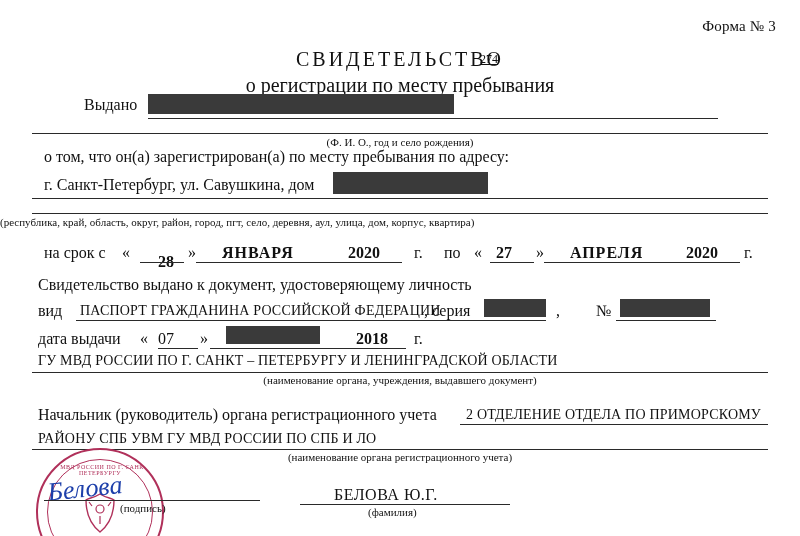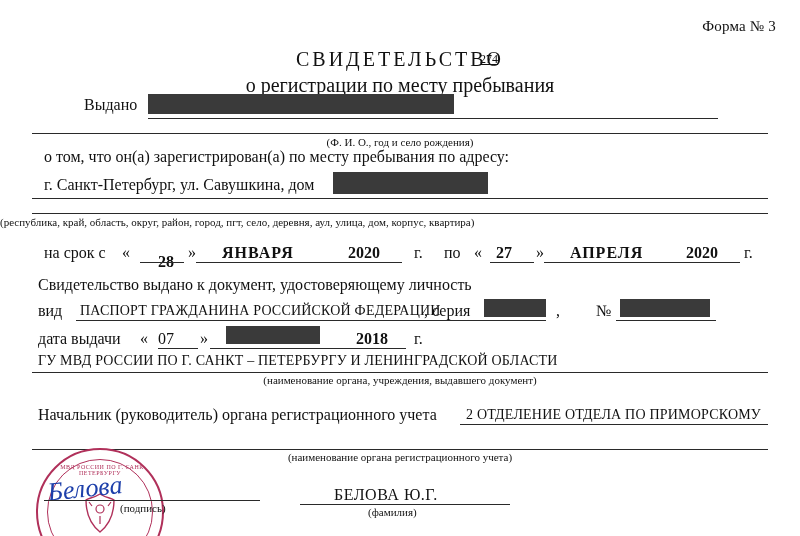--- a/index.html
+++ b/index.html
@@ -186,20 +186,21 @@
   <div class="line" style="left:158px; top:348px; width:40px;"></div>
   <div class="line" style="left:210px; top:348px; width:196px;"></div>
 
   <div class="txt" style="left:38px; top:353px; font-size:14px; letter-spacing:0.2px;">ГУ  МВД  РОССИИ  ПО  Г. САНКТ – ПЕТЕРБУРГУ  И  ЛЕНИНГРАДСКОЙ ОБЛАСТИ</div>
   <div class="line" style="left:32px; top:372px; width:736px;"></div>
   <div class="txt-sm" style="left:0; top:374px; width:800px; text-align:center;">(наименование органа, учреждения, выдавшего документ)</div>
 
   <div class="txt" style="left:38px; top:406px;">Начальник (руководитель) органа регистрационного учета</div>
   <div class="txt" style="left:466px; top:407px; font-size:14px; letter-spacing:0.2px;">2 ОТДЕЛЕНИЕ ОТДЕЛА  ПО ПРИМОРСКОМУ</div>
   <div class="line" style="left:460px; top:424px; width:308px;"></div>
+  <div class="txt" style="left:38px; top:431px; font-size:14px; letter-spacing:0.2px;">РАЙОНУ СПБ УВМ  ГУ  МВД  РОССИИ  ПО СПБ  И  ЛО</div>
   <div class="line" style="left:32px; top:449px; width:736px;"></div>
   <div class="txt-sm" style="left:0; top:451px; width:800px; text-align:center;">(наименование органа регистрационного учета)</div>
 
   <div class="stamp">
     <div class="stamp-text-top">ГУ МВД РОССИИ ПО Г. САНКТ-ПЕТЕРБУРГУ</div>
     <div class="stamp-center">
       <svg viewBox="0 0 40 44" width="40" height="44" aria-hidden="true">
         <path d="M20 2 C14 6, 8 6, 6 8 C6 20, 10 32, 20 40 C30 32, 34 20, 34 8 C32 6, 26 6, 20 2 Z" fill="none" stroke="#b0305a" stroke-width="1.4"></path>
         <circle cx="20" cy="17" r="4" fill="none" stroke="#b0305a" stroke-width="1.2"></circle>
         <path d="M12 14 l-3 -4 M28 14 l3 -4 M20 24 v8" stroke="#b0305a" stroke-width="1.2" fill="none"></path>

